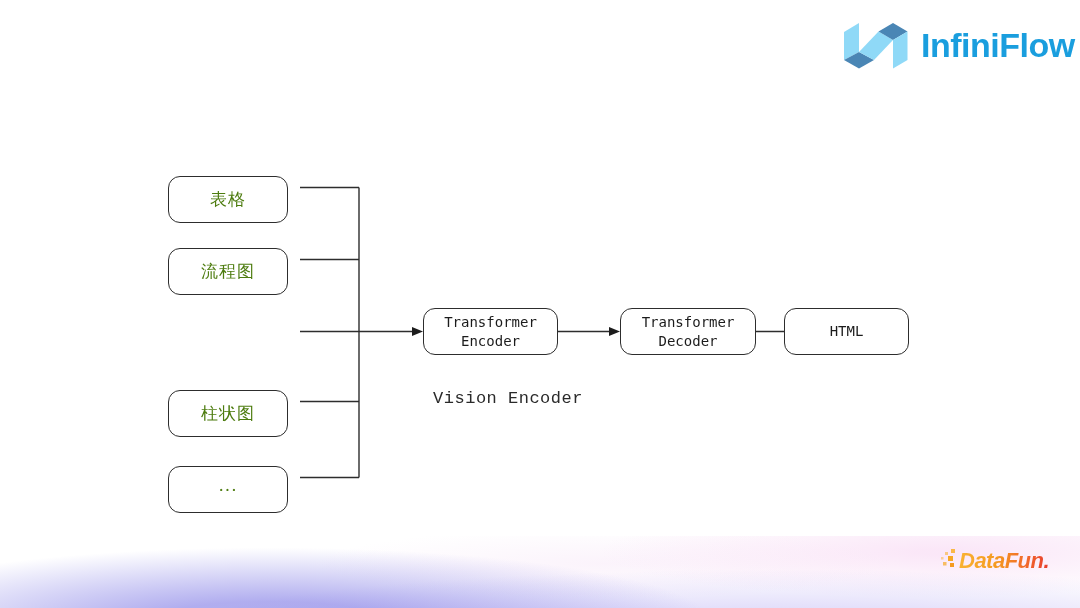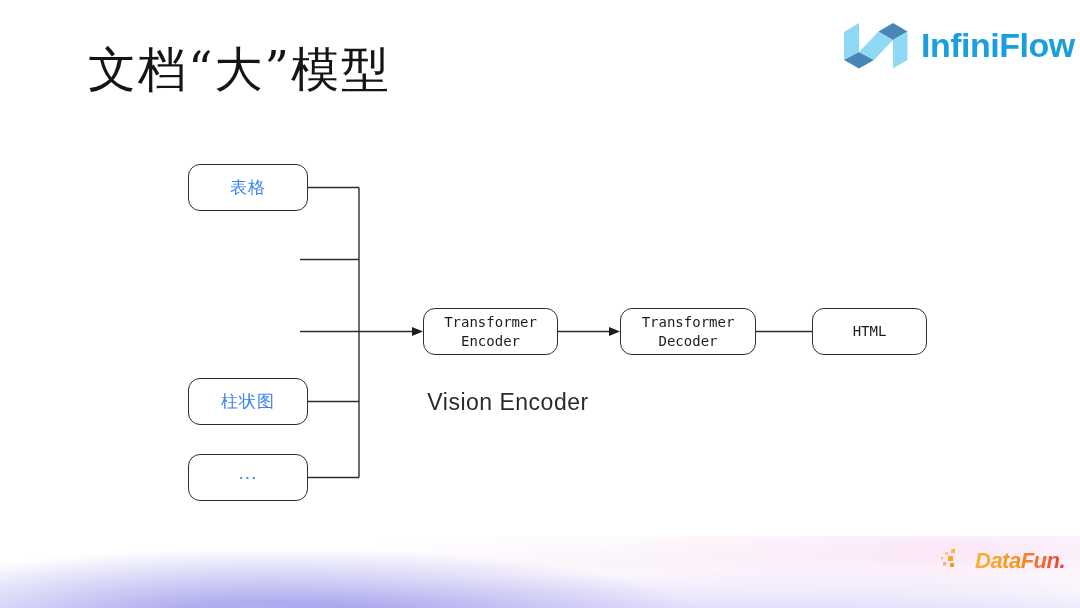--- a/index.html
+++ b/index.html
@@ -57,44 +57,45 @@
     position: absolute;
     border: 1.4px solid #2D2D2D;
     border-radius: 12px;
     background: #ffffff;
     display: flex;
     align-items: center;
     justify-content: center;
     text-align: center;
   }
   .node-cjk {
-    left: 188px;
+    left: 168px;
     width: 120px;
     height: 47px;
     font-family: "DejaVu Serif", "Liberation Serif", serif;
     font-size: 17px;
-    color: #3b82f6;
+    color: #4d7c0f;
     letter-spacing: 1px;
+    margin-top: 12px;
   }
   .node-en {
     top: 308px;
     height: 47px;
     font-family: "DejaVu Sans Mono", "Liberation Mono", monospace;
     font-size: 14px;
     color: #1c1c1c;
     white-space: pre-line;
     line-height: 1.35;
   }
   .caption {
     position: absolute;
     top: 389px;
     width: 200px;
     text-align: center;
-    font-family: Liberation Sans, sans-serif;
-    font-size: 23px;
+    font-family: Liberation Mono, monospace;
+    font-size: 17px;
     color: #2a2a2a;
     letter-spacing: 0.5px;
     white-space: nowrap;
   }
 
   
   .wave {
     position: absolute;
     left: 0; bottom: 0;
     width: 1080px; height: 72px;
@@ -105,40 +106,39 @@
       radial-gradient(38% 70% at 56% 38%, rgba(242,216,243,0.30) 0%, rgba(242,216,243,0) 70%);
   }
 
   
   .datafun {
     position: absolute;
     top: 548px;
     left: 940px;
     display: flex;
     align-items: flex-start;
-    gap: 18px;
+    gap: 2px;
   }
   .datafun-text {
     font-family: "Liberation Sans", sans-serif;
     font-size: 22px;
     font-weight: 700;
     font-style: italic;
     letter-spacing: -0.5px;
     background: linear-gradient(90deg, #F9B233 0%, #F59B20 40%, #F1632B 78%, #E63C2F 100%);
     -webkit-background-clip: text;
     background-clip: text;
     color: transparent;
   }
 </style>
 </head>
 <body>
 
 <div class="slide">
 
-  <h1 class="title">文档“大”模型</h1>
 
   <div class="brand">
     <svg width="76" height="58" viewBox="0 0 76 58">
       <polygon points="8,16 23,7 23,36 8,44" fill="#8FD9F7"></polygon>
       <polygon points="8,44 23,36 38,44 23,52.5" fill="#4A86B5"></polygon>
       <polygon points="23,36 42.5,15.5 57,24 38,44" fill="#8FD9F7"></polygon>
       <polygon points="42.5,15.5 57,7 71.5,15.5 57,24" fill="#4A86B5"></polygon>
       <polygon points="57,24 71.5,15.5 71.5,44 57,52.5" fill="#8FD9F7"></polygon>
     </svg>
     <span class="brand-text">InfiniFlow</span>
@@ -158,36 +158,39 @@
     <g fill="#1c1c1c">
       <polygon points="423,331.5 412,327 412,336"></polygon>
       <polygon points="620,331.5 609,327 609,336"></polygon>
       <polygon points="832,331.5 821,327 821,336"></polygon>
     </g>
   </svg>
 
   <div class="node node-cjk" style="top:164px">
     <span>表格</span>
   </div>
+  <div class="node node-cjk" style="top:236px">
+    <span>流程图</span>
+  </div>
   <div class="node node-cjk" style="top:378px">
     <span>柱状图</span>
   </div>
   <div class="node node-cjk" style="top:454px">
     <span>···</span>
   </div>
 
   <div class="node node-en" style="left:423px;width:135px">
     <span>Transformer
 Encoder</span>
   </div>
   <div class="node node-en" style="left:620px;width:136px">
     <span>Transformer
 Decoder</span>
   </div>
-  <div class="node node-en" style="left:812px;width:115px">
+  <div class="node node-en" style="left:784px;width:125px">
     <span>HTML</span>
   </div>
 
   <div class="caption" style="left:408px">Vision Encoder</div>
 
   <div class="wave"></div>
 
   <div class="datafun">
     <svg width="17" height="22" viewBox="0 0 17 22">
       <rect x="11" y="1" width="4" height="4" fill="#F9B233" opacity="0.9"></rect>

